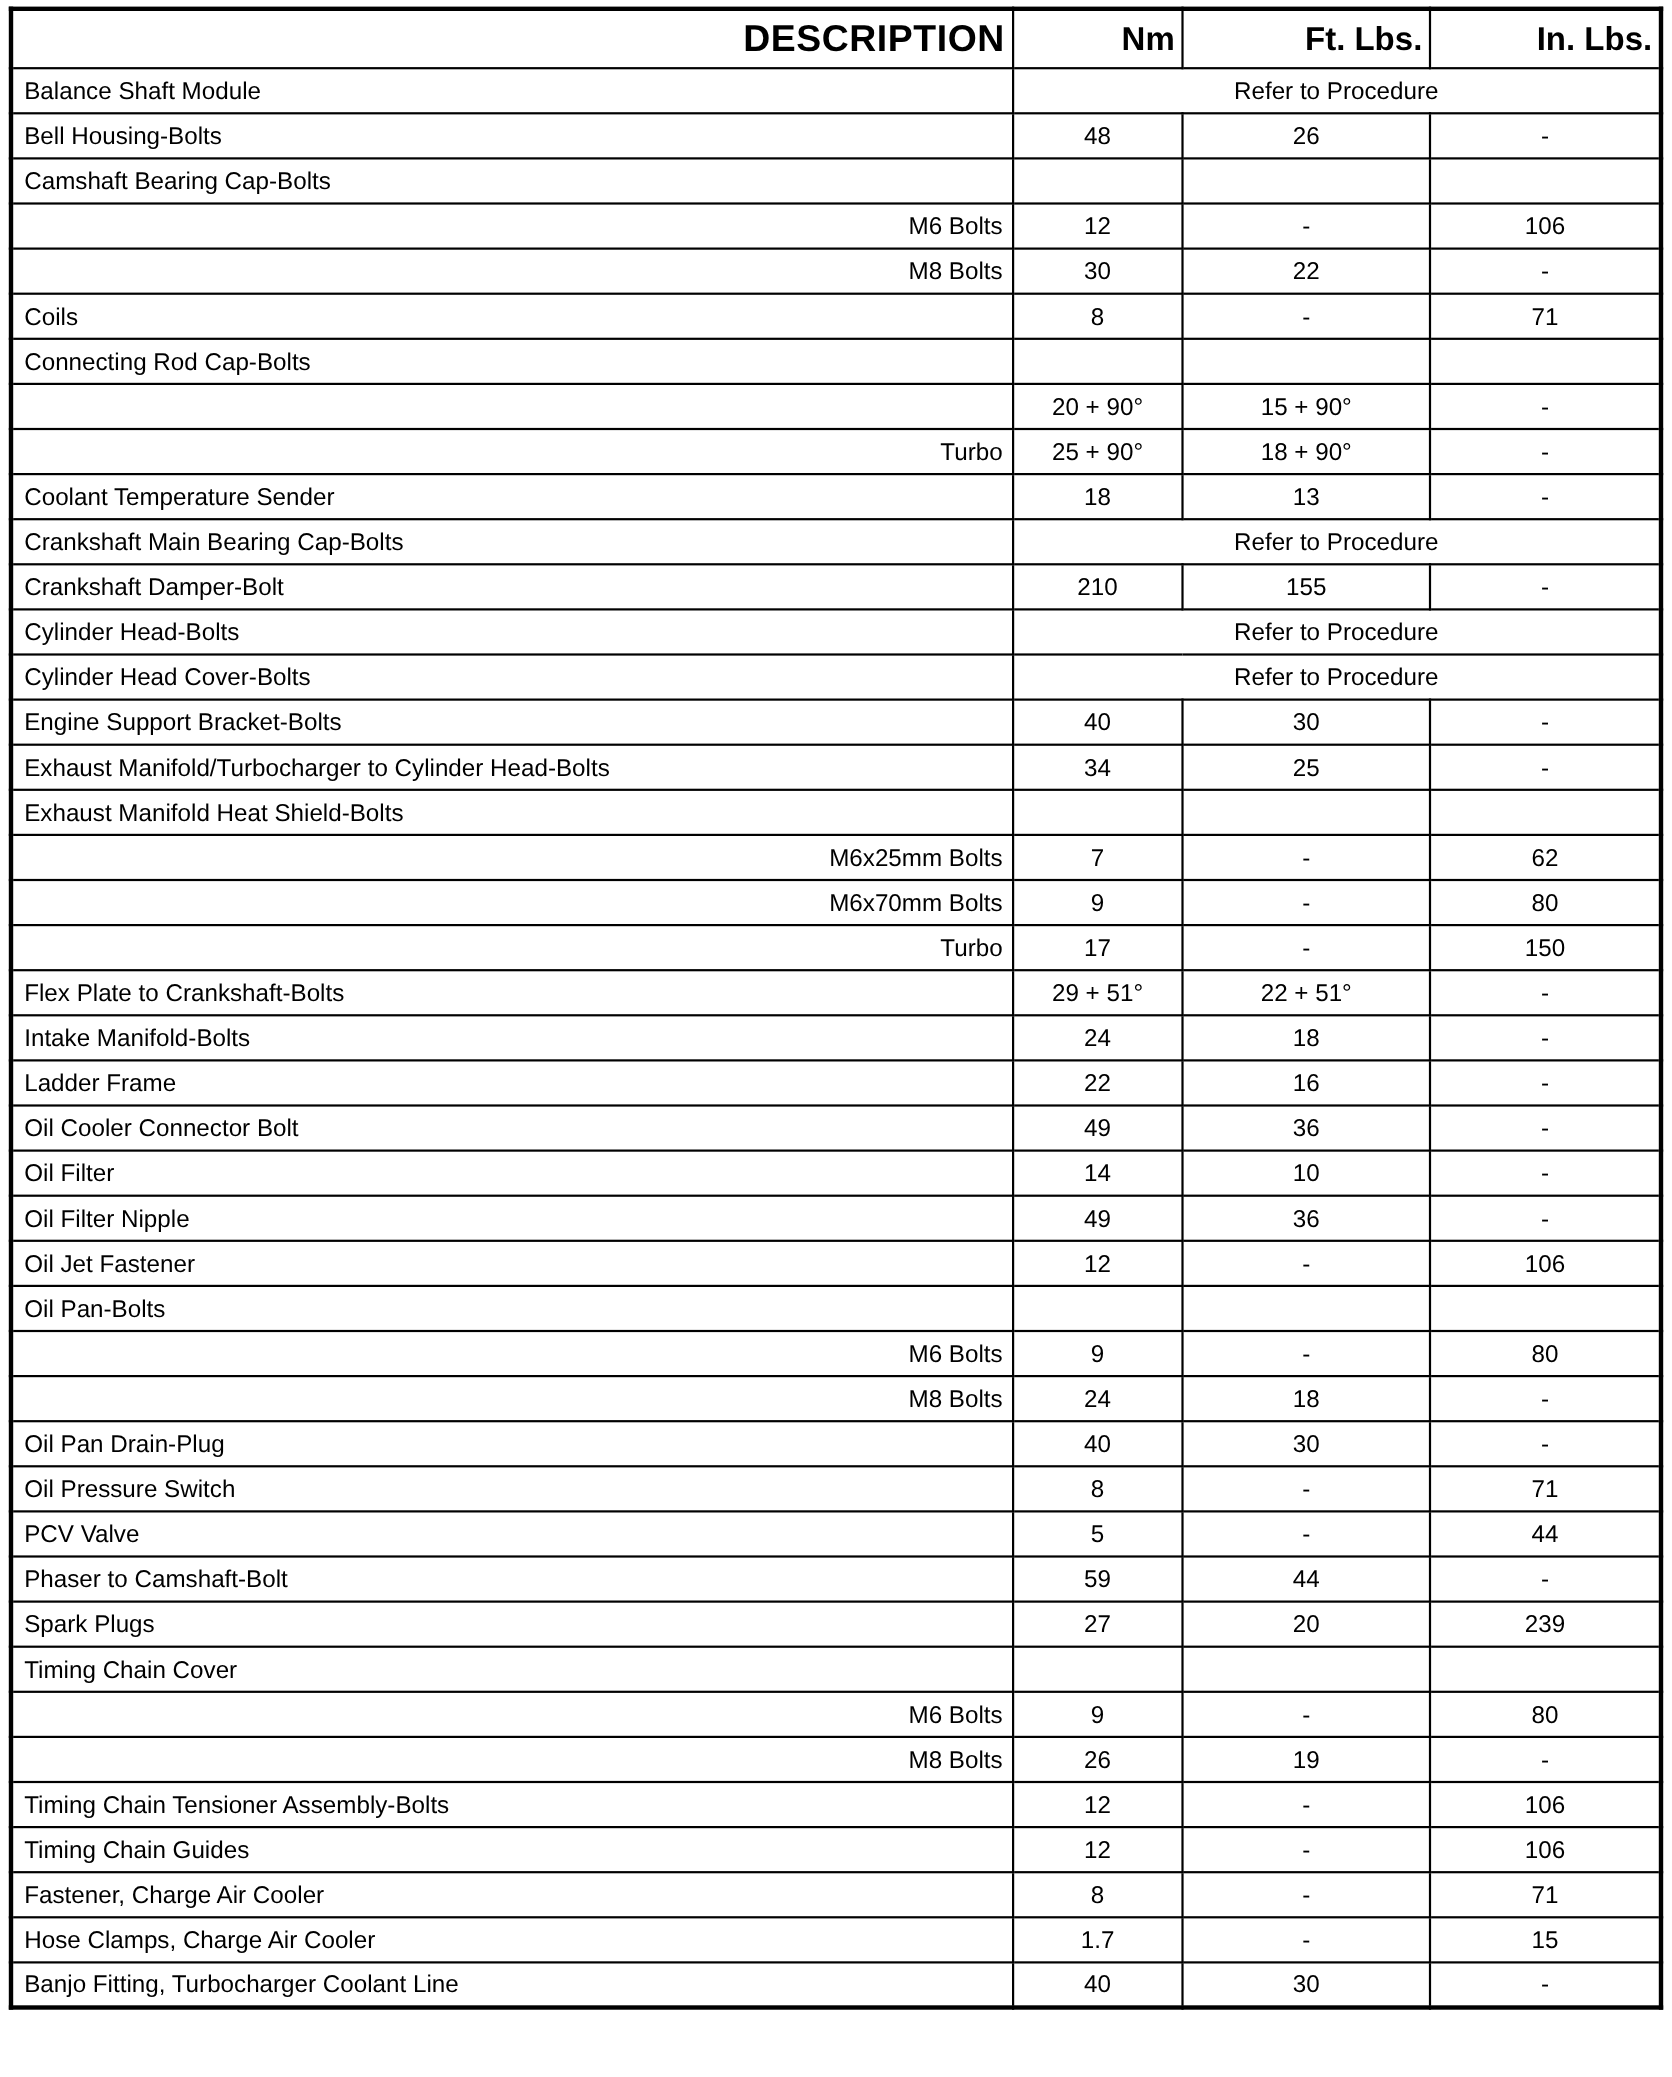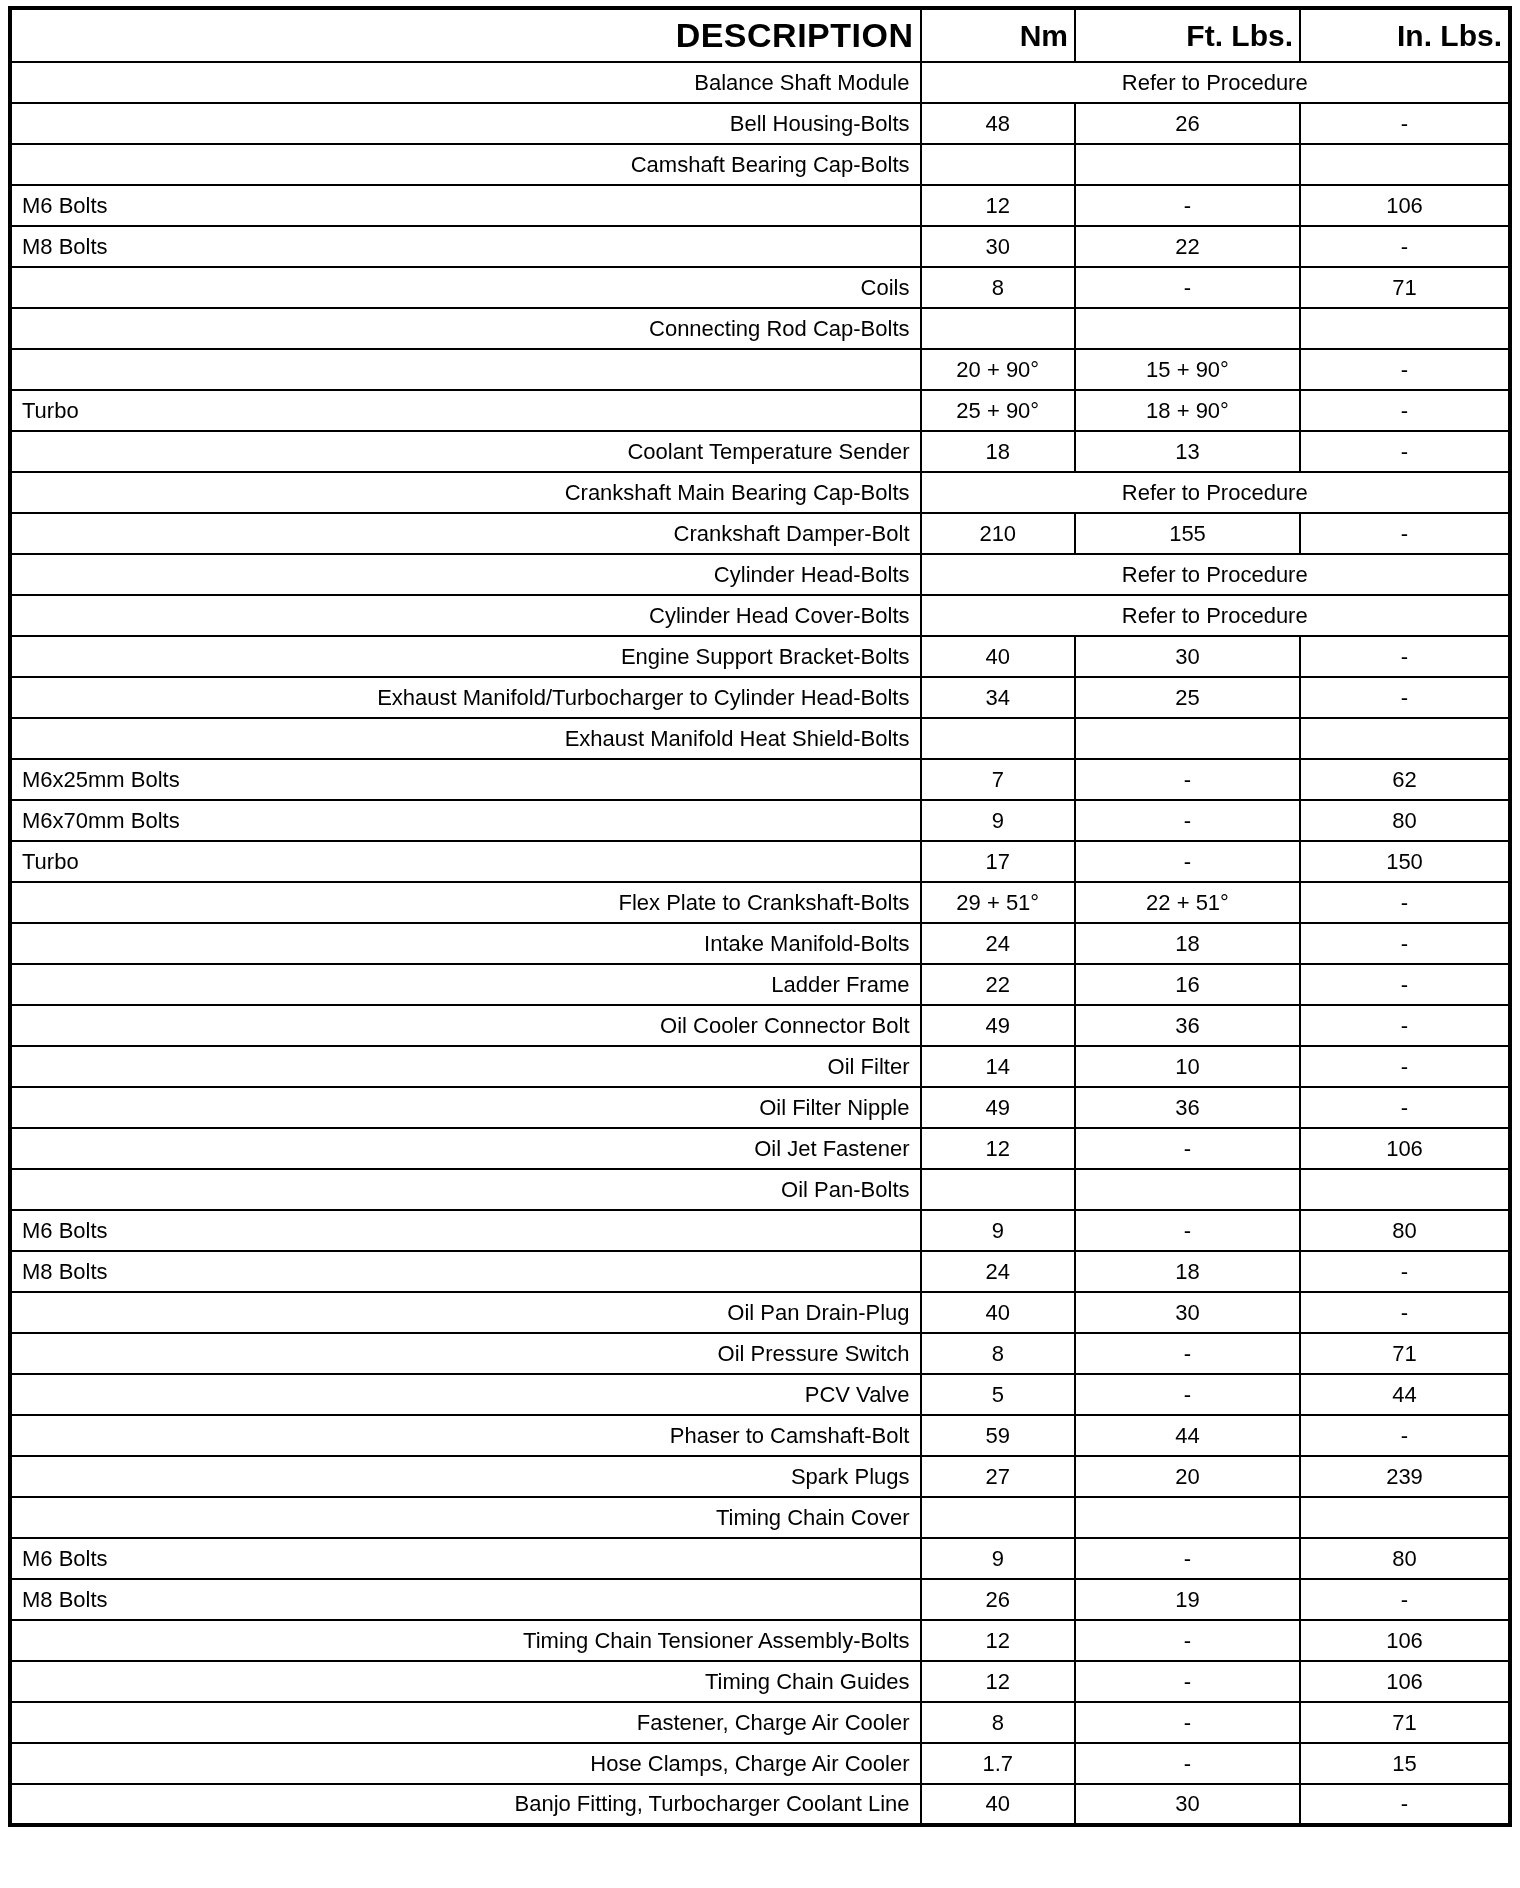--- a/index.html
+++ b/index.html
@@ -42,22 +42,22 @@
   }
   th.h-desc { font-size: 34px; letter-spacing: 0.5px; }
   th.h-num  { font-size: 30px; }
 
   tbody td {
     height: 41px;
     font-size: 22px;
     vertical-align: middle;
     padding: 0 10px;
   }
-  td.desc.align-left  { text-align: right; }
-  td.desc.align-right { text-align: left; padding-right: 8px; }
+  td.desc.align-left  { text-align: left; }
+  td.desc.align-right { text-align: right; padding-right: 8px; }
   td.val {
     text-align: center;
     padding: 0 4px;
   }
   td.span-cell {
     text-align: center;
     margin-top: 44px;
   }
 </style>
 </head>

